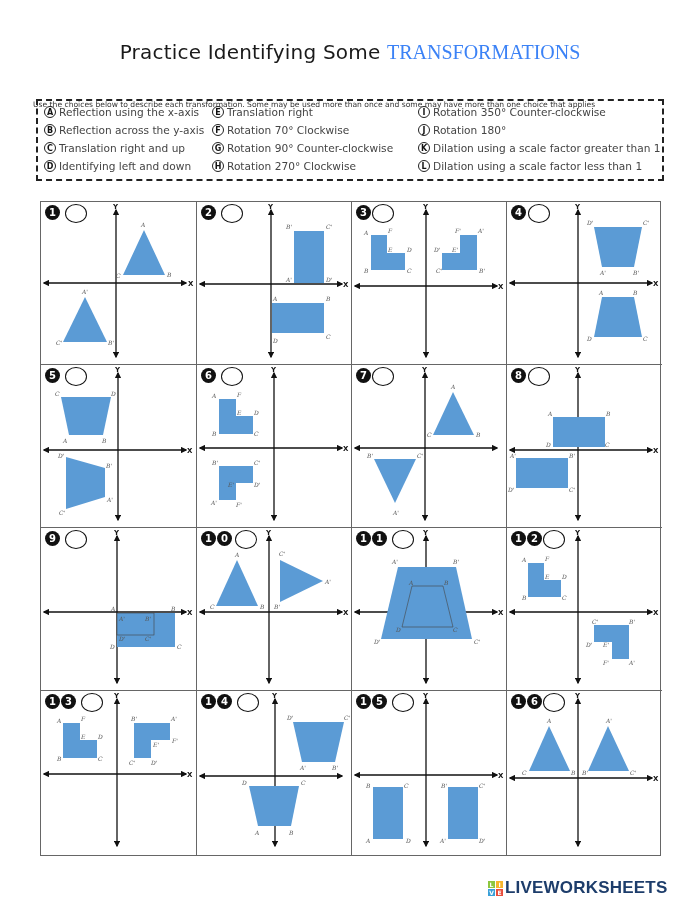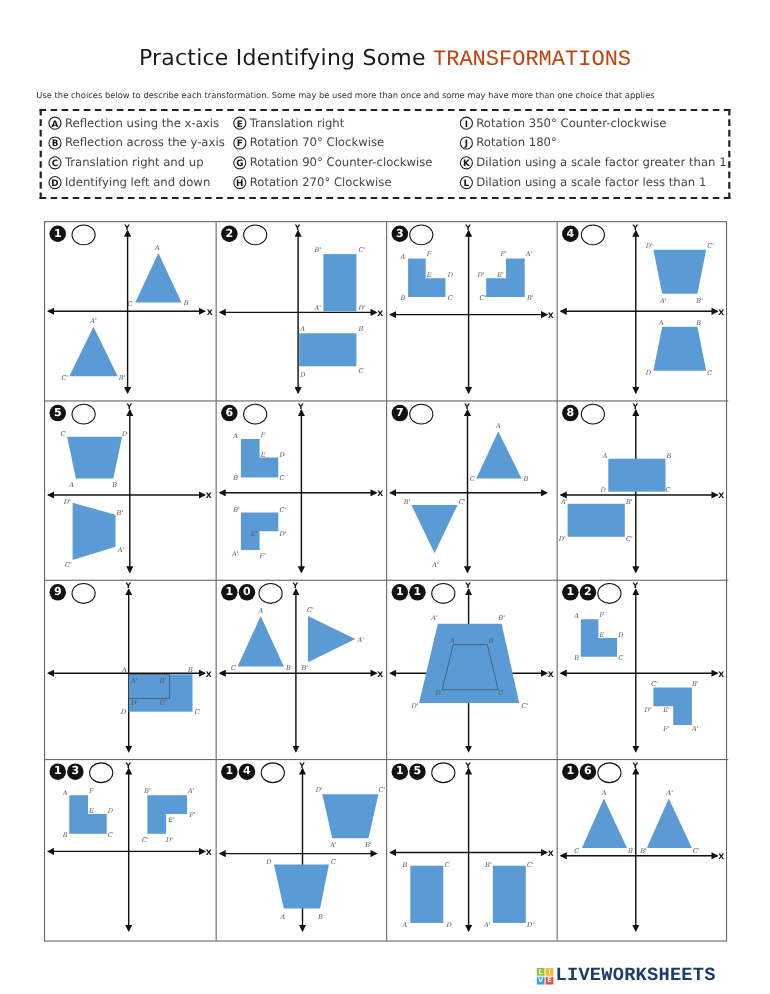--- a/index.html
+++ b/index.html
@@ -1,38 +1,38 @@
 <!DOCTYPE html>
 <html><head>
 <meta charset="utf-8">
 <style>
   html, body { margin: 0; padding: 0; background: #ffffff; }
   body { width: 700px; height: 904px; position: relative; overflow: hidden;
          font-family: "DejaVu Sans", sans-serif; color: #222; }
   .title { position: absolute; top: 40px; left: 0; width: 700px; text-align: center;
            font-size: 20px; letter-spacing: 0.2px; color: #1a1a1a; }
-  .title .t2 { font-family: Liberation Mono, monospace; color: #c2410c; letter-spacing: 0px; }
-  .instructions { position: absolute; top: 82px; left: 33px; font-size: 7.6px; color: #333; white-space: nowrap; }
+  .title .t2 { font-family: Liberation Serif, serif; color: #3b82f6; letter-spacing: 0px; }
+  .instructions { position: absolute; top: 100px; left: 33px; font-size: 7.6px; color: #333; white-space: nowrap; }
   .choices { position: absolute; top: 99px; left: 36px; width: 628px; height: 82px;
              border: 2px dashed #222; box-sizing: border-box; }
   .choice { position: absolute; font-size: 10.6px; color: #444; white-space: nowrap; display: flex; align-items: center; }
   .choice .letter { display: inline-flex; width: 12px; height: 12px; border: 1.3px solid #222; border-radius: 50%;
                     font-size: 8px; font-weight: bold; color: #111; align-items: center; justify-content: center; margin-right: 3px; box-sizing: border-box; }
   .grid { position: absolute; left: 40px; top: 201px; width: 621px; height: 655px; border: 1.5px solid #666; box-sizing: border-box; }
   .cell { position: absolute; border-right: 1px solid #666; border-bottom: 1px solid #666; box-sizing: border-box; }
   .cell svg { position: absolute; left: 0; top: 0; }
   .num { position: absolute; top: 3px; left: 4px; display: flex; gap: 1px; }
   .num span { display: inline-flex; width: 15px; height: 15px; border-radius: 50%; background: #111; color: #fff;
               font-size: 10px; font-weight: bold; align-items: center; justify-content: center; }
   .answer { position: absolute; top: 2px; width: 22px; height: 19px; border: 1.3px solid #111; border-radius: 50%;
             background: #fff; box-sizing: border-box; cursor: text; }
   .logo { position: absolute; left: 488px; top: 878px; display: flex; align-items: center; }
   .logo .blocks { display: grid; grid-template-columns: 7px 7px; grid-template-rows: 7px 7px; gap: 1px; margin-right: 2px; }
   .logo .blocks span { font-size: 6px; color: #fff; display: flex; align-items: center; justify-content: center; font-weight: bold; }
-  .logo .word { font-size: 17px; font-weight: bold; color: #1d3d6b; letter-spacing: 0.2px; font-family: Liberation Mono, monospace; text-align: right; }
+  .logo .word { font-size: 17px; font-weight: bold; color: #1d3d6b; letter-spacing: 0.2px; font-family: Liberation Sans, sans-serif; text-align: right; }
   .lbl { font-family: "DejaVu Serif", serif; font-style: italic; font-size: 6px; fill: #555; }
   .axlbl { font-family: "DejaVu Sans", sans-serif; font-weight: bold; font-size: 7px; fill: #111; }
 </style>
 </head>
 <body>
 
 <div class="title"><span>Practice Identifying Some </span><span class="t2">TRANSFORMATIONS</span></div>
 
 <div class="instructions">Use the choices below to describe each transformation. Some may be used more than once and some may have more than one choice that applies</div>
 

